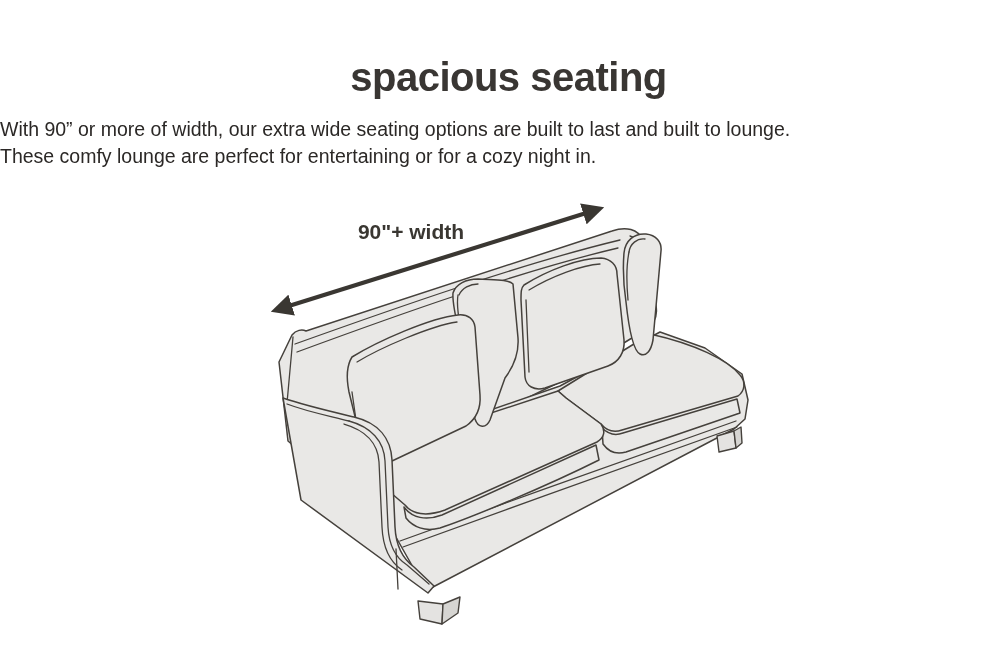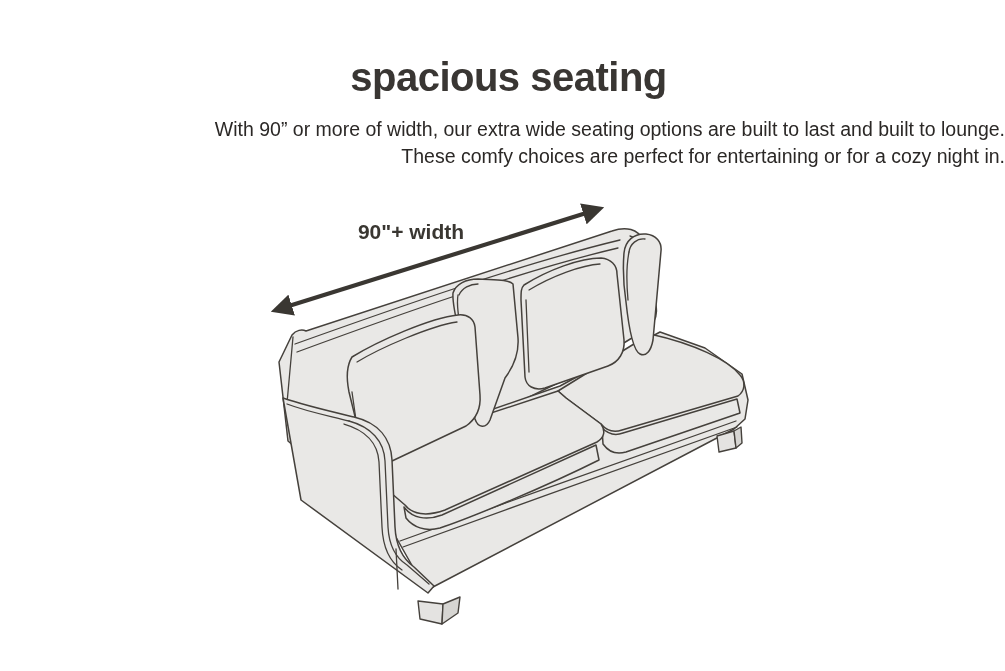--- a/index.html
+++ b/index.html
@@ -7,42 +7,42 @@
     position:relative; width:1005px; height:671px; background:#ffffff;
     font-family:"Liberation Sans", sans-serif; overflow:hidden;
   }
   .title {
     position:absolute; top:49px; left:0; width:100%; margin:6px;
     text-align:center; font-size:40px; font-weight:700;
     color:#393633; letter-spacing:-0.5px;
   }
   .tagline {
     position:absolute; top:116px; left:0; width:100%; margin:0;
-    text-align:right; font-size:19.5px; line-height:27px; color:#2b2826;
+    text-align:left; font-size:19.5px; line-height:27px; color:#2b2826;
   }
   .tagline .line { display:block; }
   svg.sofa-illustration { position:absolute; left:0; top:0; width:1005px; height:671px; }
 
   .fillpart { fill:#e9e8e6; stroke:#45413c; stroke-width:1.5; stroke-linejoin:round; stroke-linecap:round; }
   .seam     { fill:none;    stroke:#45413c; stroke-width:1.3; stroke-linejoin:round; stroke-linecap:round; }
   .foot-front { fill:#e4e3e1; stroke:#45413c; stroke-width:1.4; stroke-linejoin:round; }
   .foot-side  { fill:#d6d5d2; stroke:#45413c; stroke-width:1.4; stroke-linejoin:round; }
   .dim-arrow { stroke:#3a3732; stroke-width:4.2; }
   .dim-label { font-family:"Liberation Sans", sans-serif; font-size:21px; font-weight:700; fill:#3a3732; }
 </style>
 </head>
 <body>
 
 <div class="page">
 
   <h1 class="title">spacious seating</h1>
 
   <p class="tagline">
     <span class="line">With 90” or more of width, our extra wide seating options are built to last and built to lounge.</span>
-    <span class="line">These comfy choices are perfect for entertaining or for a cozy night in.</span>
+    <span class="line">These comfy lounge are perfect for entertaining or for a cozy night in.</span>
   </p>
 
   <svg class="sofa-illustration" viewBox="0 0 1005 671" xmlns="http://www.w3.org/2000/svg">
     <defs>
       <marker id="arrowhead" markerWidth="5.2" markerHeight="5.2" viewBox="0 0 10 10" refX="7.5" refY="5" orient="auto-start-reverse">
         <path d="M0,0 L10,5 L0,10 Z" fill="#3a3732"></path>
       </marker>
     </defs>
 
     <g>

